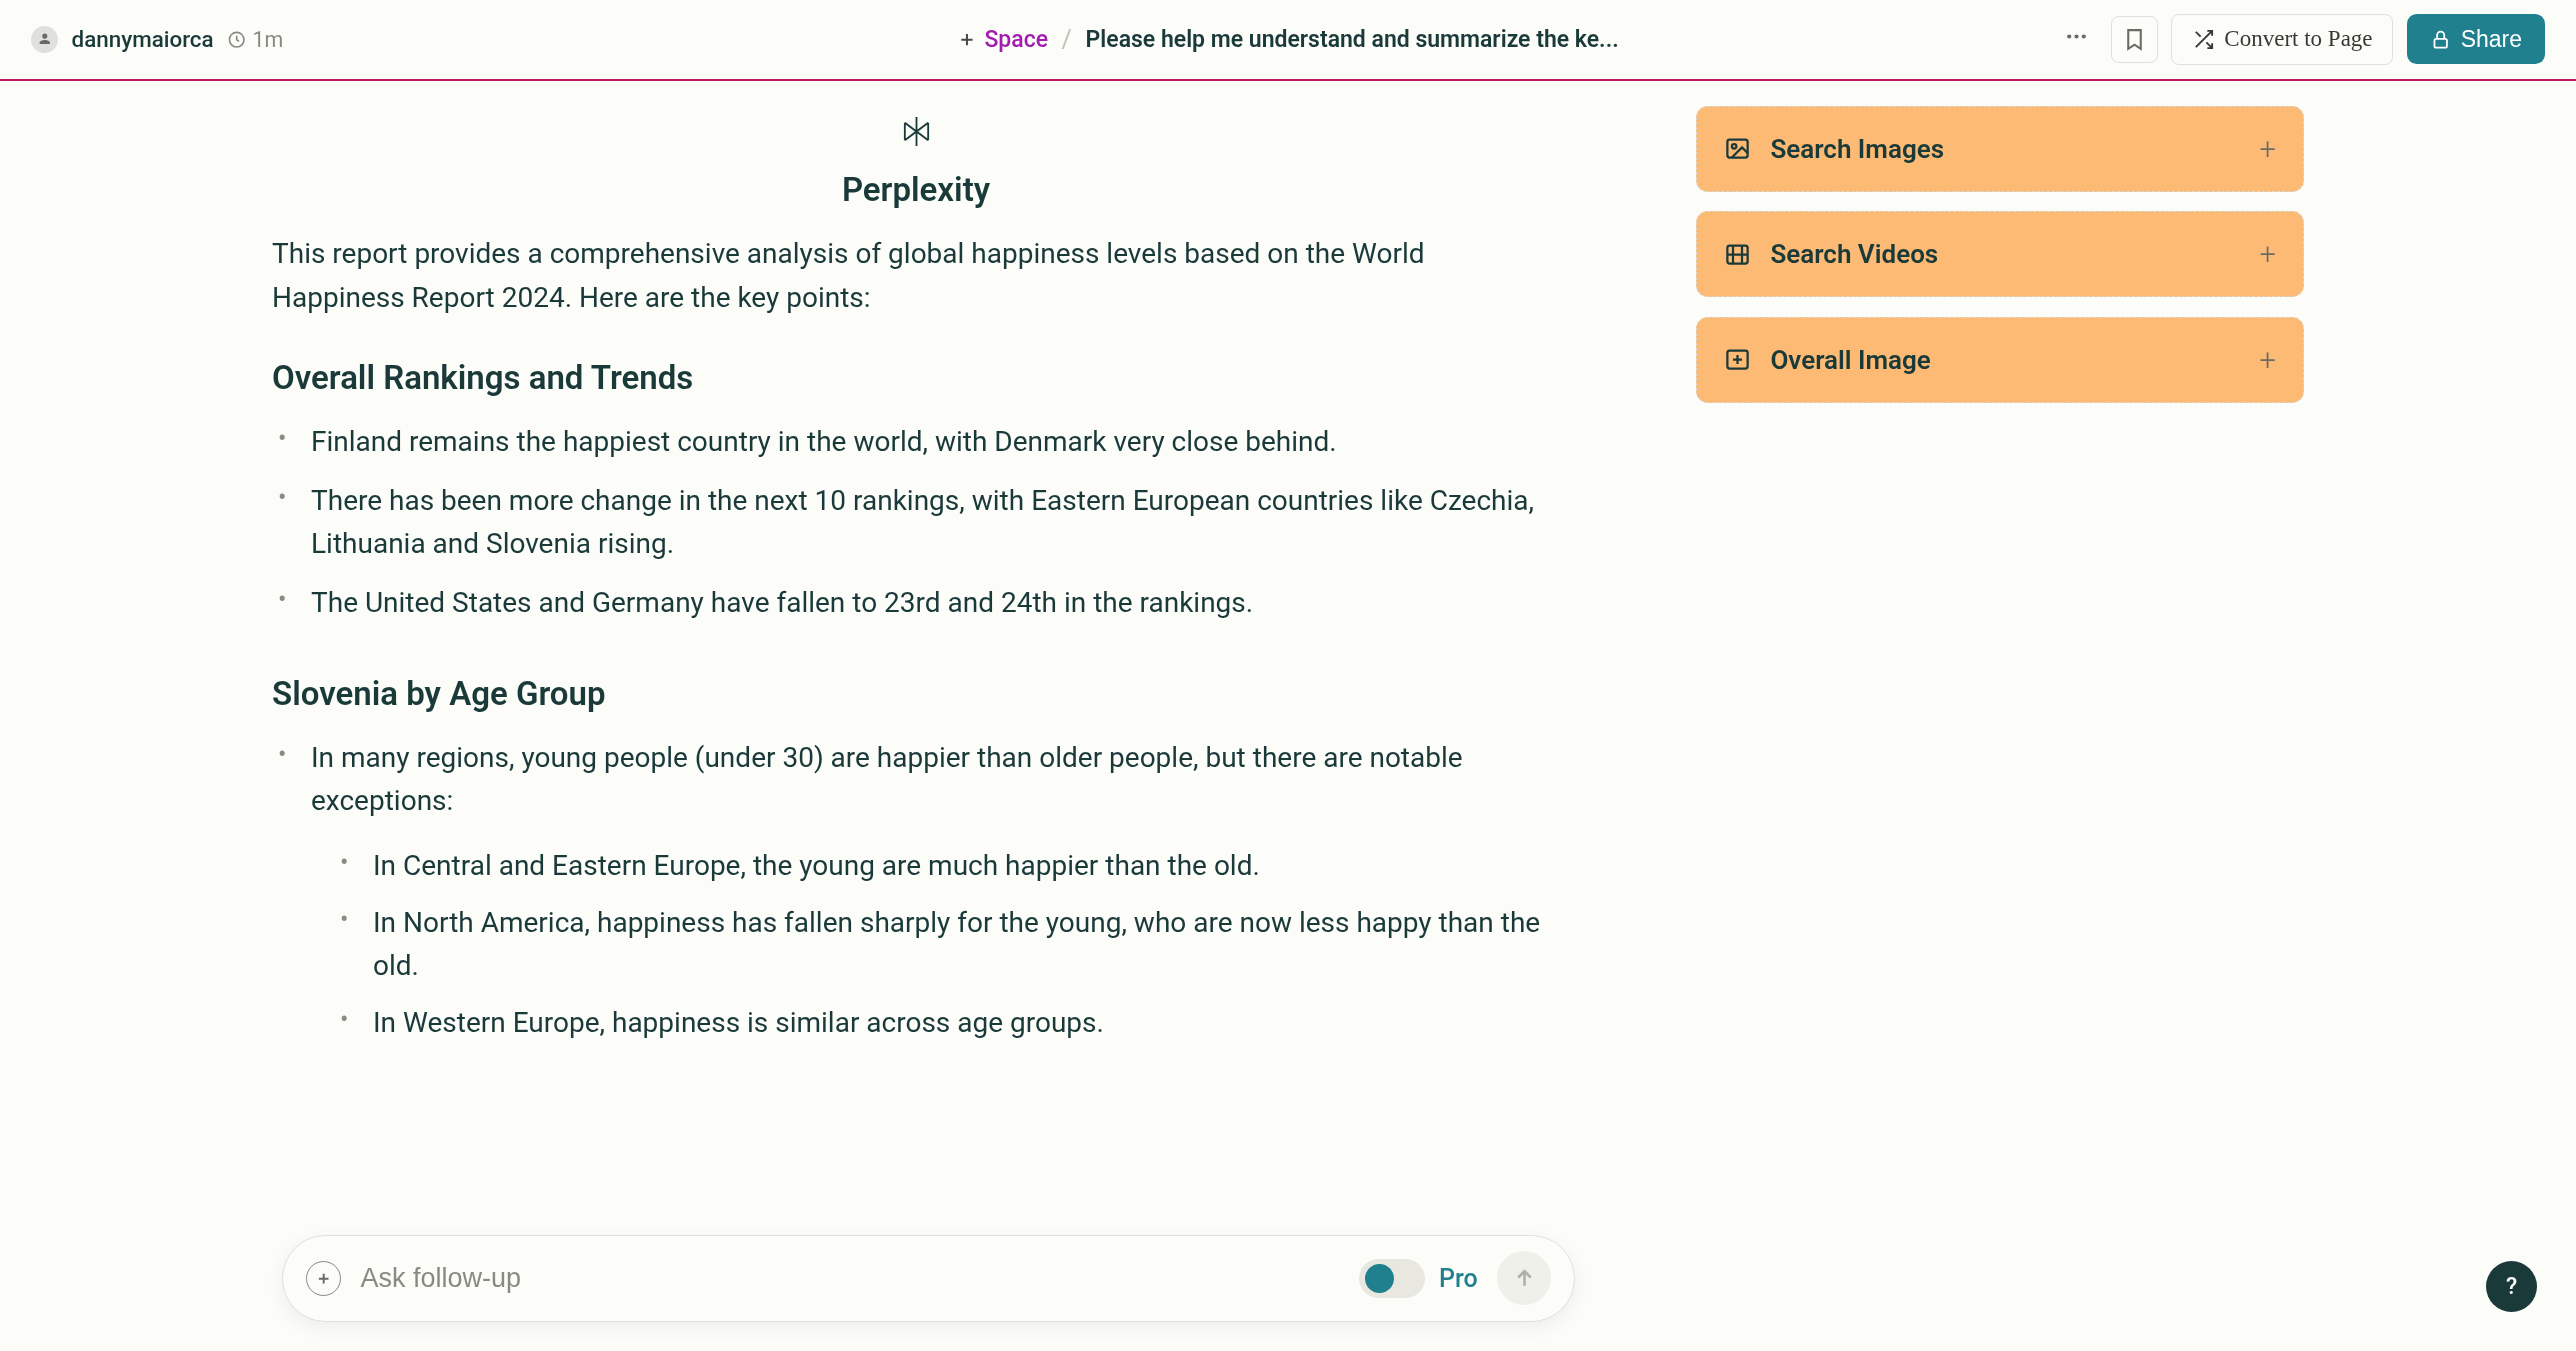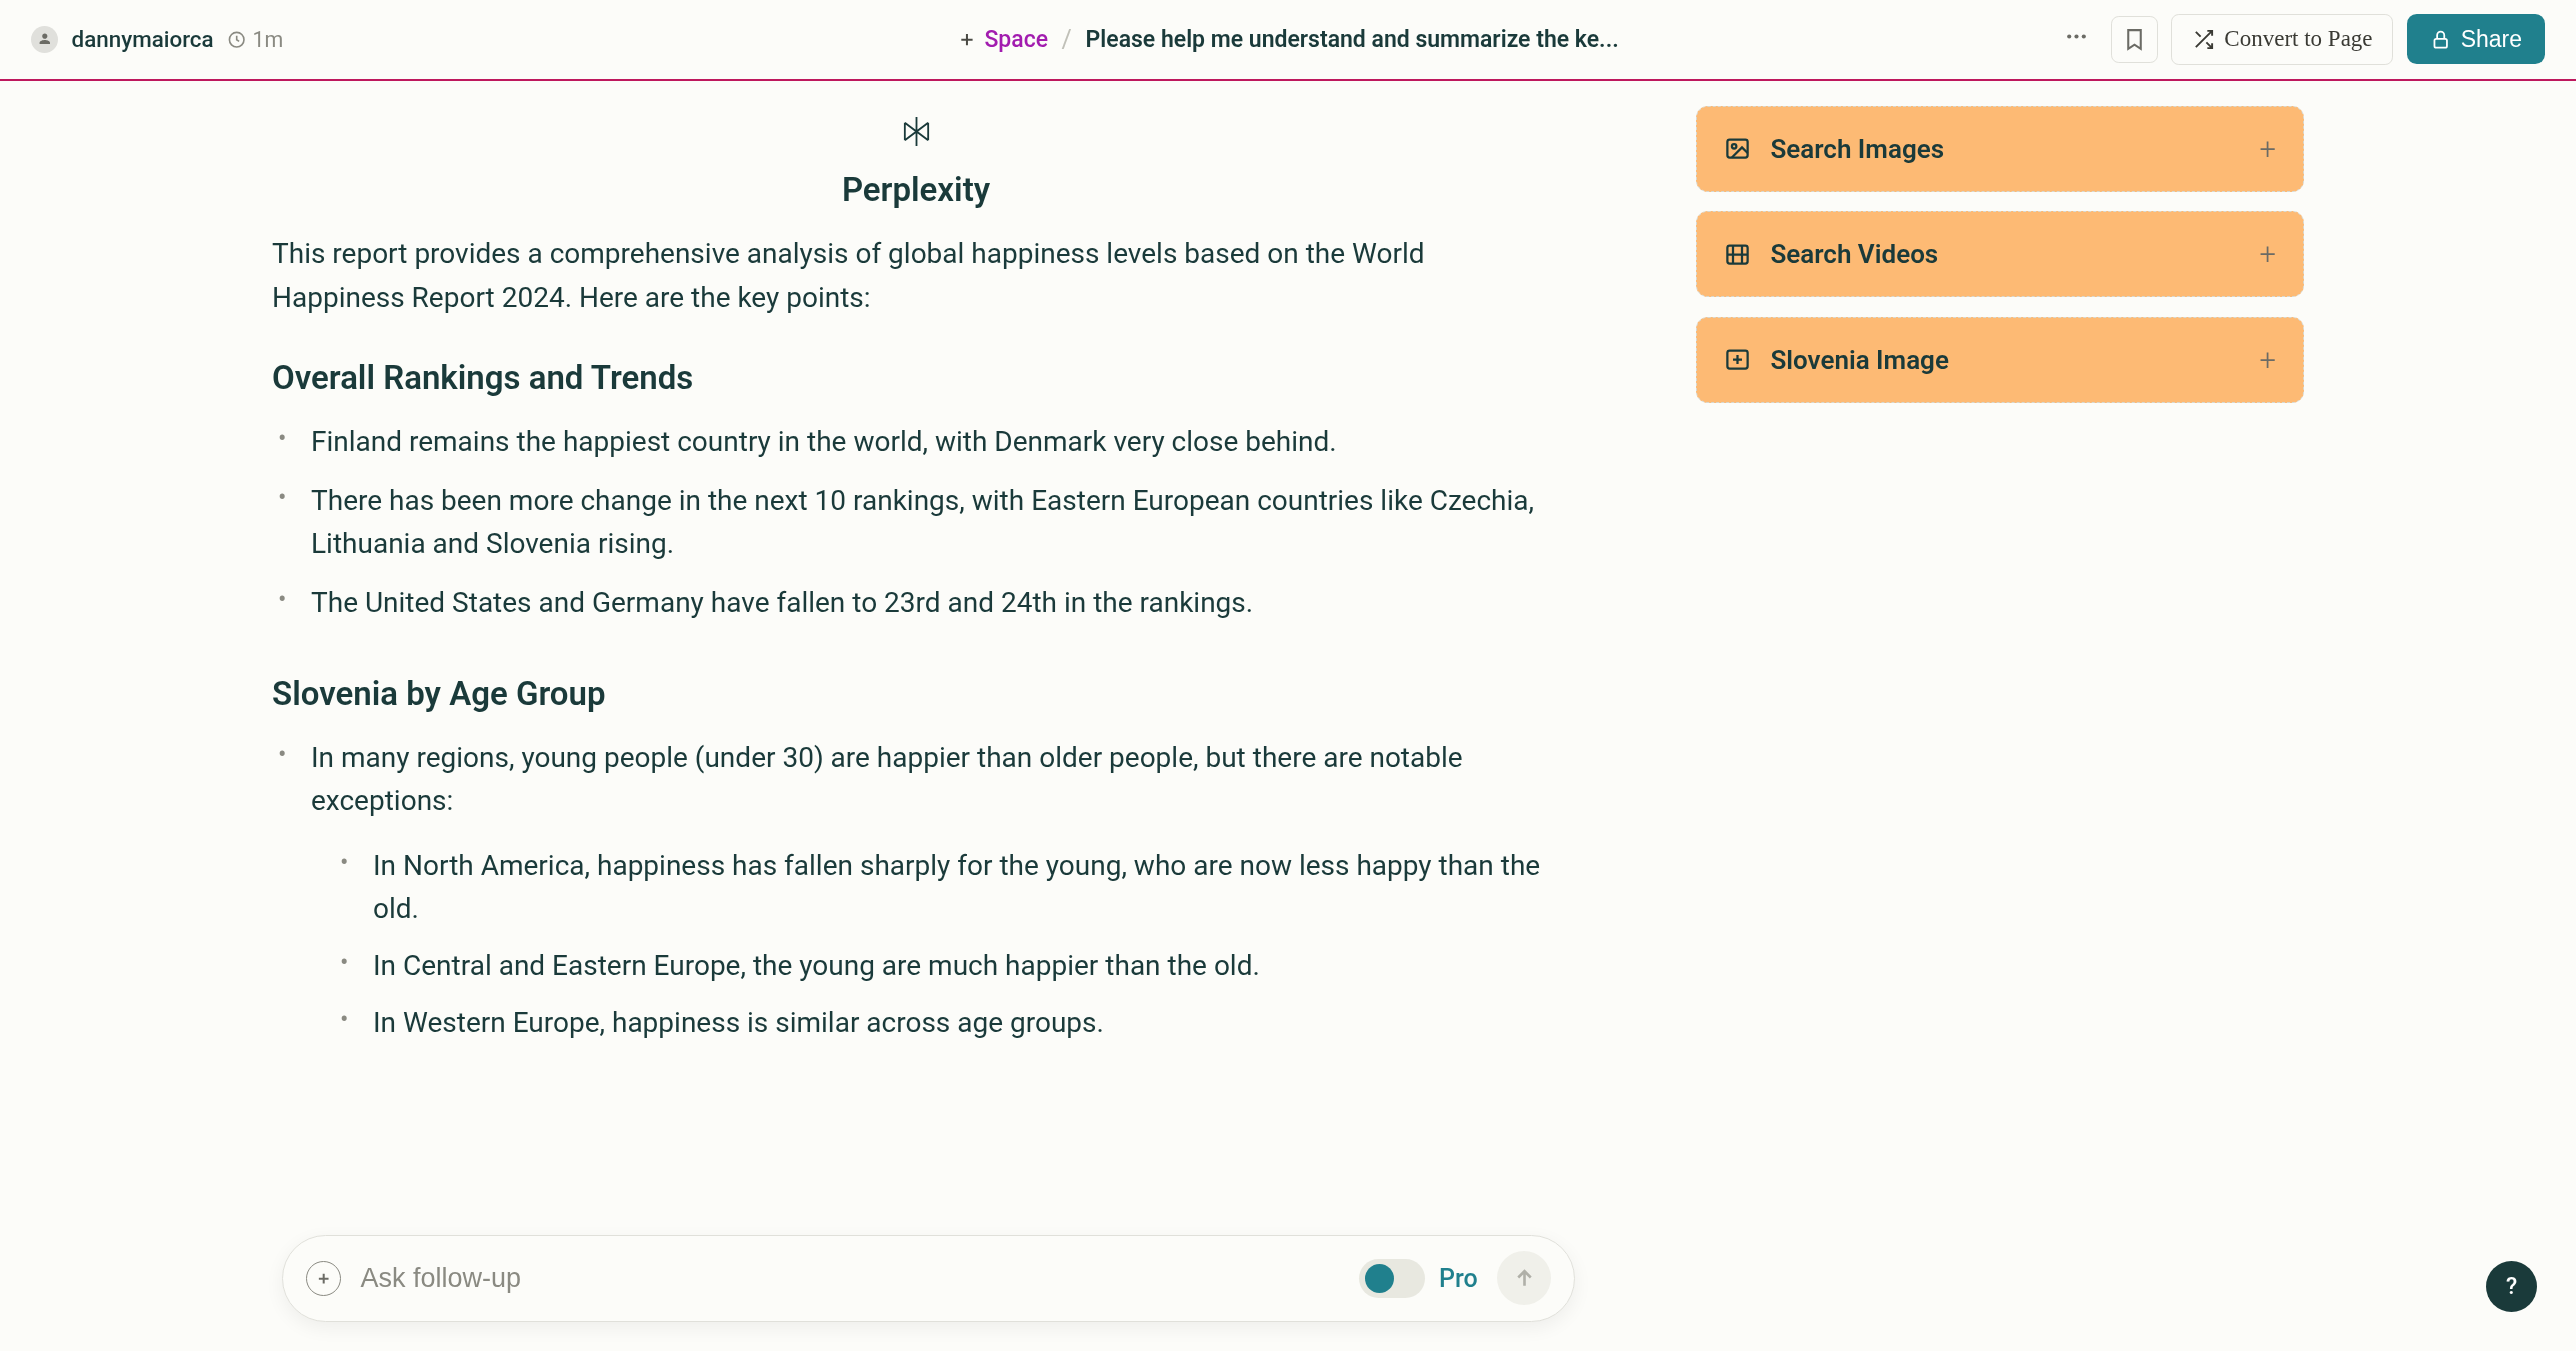--- a/index.html
+++ b/index.html
@@ -402,22 +402,22 @@
       <li>Finland remains the happiest country in the world, with Denmark very close behind.</li>
       <li>There has been more change in the next 10 rankings, with Eastern European countries like Czechia, Lithuania and Slovenia rising.</li>
       <li>The United States and Germany have fallen to 23rd and 24th in the rankings.</li>
     </ul>
 
     <h2 class="section-heading">Slovenia by Age Group</h2>
     <ul class="bullet-list" style="margin-bottom:0;">
       <li>
         <span>In many regions, young people (under 30) are happier than older people, but there are notable exceptions:</span>
         <ul class="nested-list">
+          <li>In Central and Eastern Europe, the young are much happier than the old.</li>
           <li>In North America, happiness has fallen sharply for the young, who are now less happy than the old.</li>
-          <li>In Central and Eastern Europe, the young are much happier than the old.</li>
           <li>In Western Europe, happiness is similar across age groups.</li>
         </ul>
       </li>
     </ul>
   </div>
 
   <div class="sidebar">
     <div class="sidebar-card">
       <div class="sidebar-card-left">
         <svg width="27" height="27" viewBox="0 0 24 24" fill="none" stroke="#1a3a3a" stroke-width="2">
@@ -438,21 +438,21 @@
         <span class="sidebar-card-label">Search Videos</span>
       </div>
       <span class="plus-icon">+</span>
     </div>
     <div class="sidebar-card">
       <div class="sidebar-card-left">
         <svg width="27" height="27" viewBox="0 0 24 24" fill="none" stroke="#1a3a3a" stroke-width="2">
             <rect x="3" y="4" width="18" height="16" rx="2"></rect>
             <path d="M8 12h8M12 8v8"></path>
           </svg>
-        <span class="sidebar-card-label">Slovenia Image</span>
+        <span class="sidebar-card-label">Overall Image</span>
       </div>
       <span class="plus-icon">+</span>
     </div>
   </div>
 </div>
 
 <div class="input-bar-wrapper">
   <div class="input-bar">
     <div class="attach-btn">
       <svg width="19.4" height="19.4" viewBox="0 0 24 24" fill="none" stroke="#6b6b65" stroke-width="2.5">

